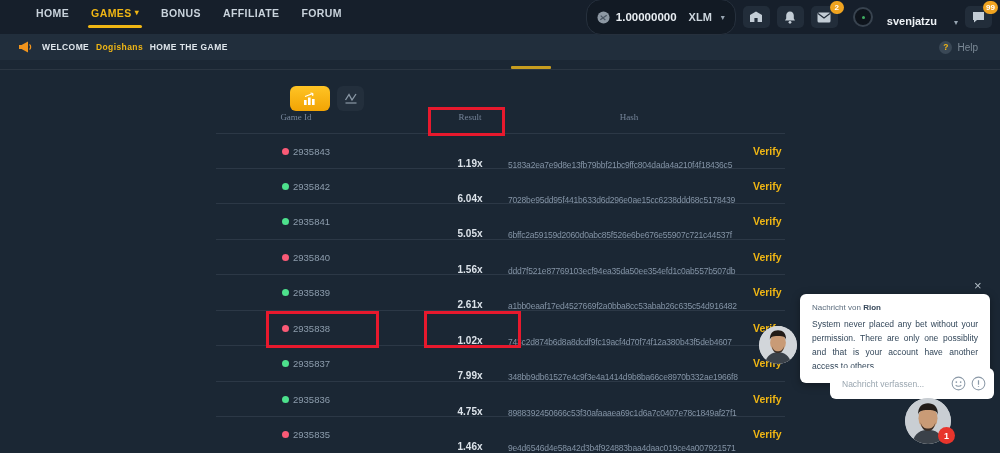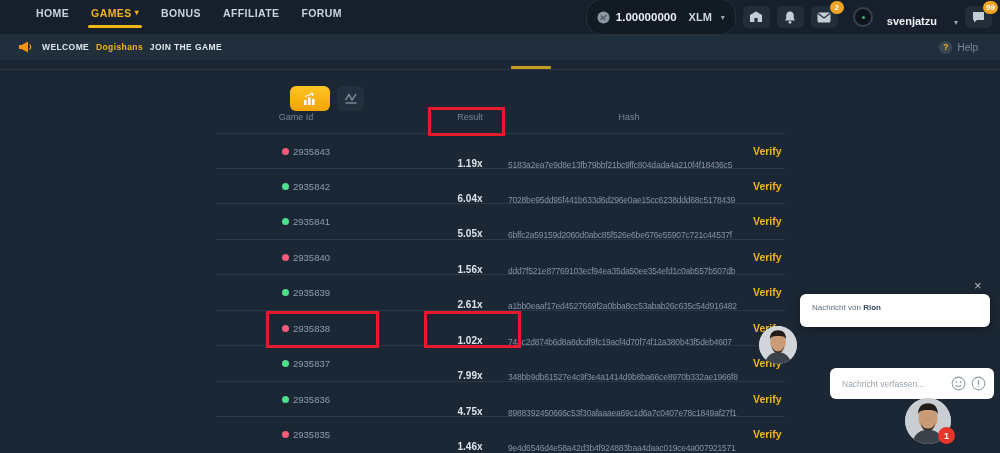--- a/index.html
+++ b/index.html
@@ -41,21 +41,21 @@
   .tabstrip { position:absolute; top:60px; left:0; width:100%; height:10px; border-bottom:1px solid rgba(255,255,255,.07); }
   .tab-indicator { position:absolute; left:511px; top:6px; width:40px; height:3px; background:#c79d1f; border-radius:1px; }
 
   
   .toggles { position:absolute; left:290px; top:86px; display:flex; gap:7px; }
   .tgl { height:25px; border-radius:6px; display:flex; align-items:center; justify-content:center; cursor:pointer; }
   .tgl.active { width:40px; background:linear-gradient(180deg,#ffc425,#f2a404); }
   .tgl.idle { width:27px; background:#232f3c; }
 
   
-  .tbl-head { position:absolute; left:216px; top:112px; width:569px; height:21px; }
+  .tbl-head { position:absolute; left:216px; top:112px; width:569px; height:21px;font-family:Liberation Serif, serif; }
   .tbl-head span { position:absolute; font-size:9px; color:#76859a; }
   .th-id { left:40px; width:80px; text-align:center; }
   .th-result { left:204px; width:100px; text-align:center; }
   .th-hash { left:292px; width:242px; text-align:center; }
   .tbl-body { position:absolute; left:216px; top:133px; width:569px; }
   .row { position:relative; height:35.5px; border-bottom:1px solid rgba(150,165,182,.14); }
   .tbl-body .row:first-child { border-top:1px solid rgba(150,165,182,.14); }
   .tbl-body .row:last-child { border-bottom:none; }
   .dot { position:absolute; left:66px; top:14px; width:7px; height:7px; border-radius:50%; }
   .dot-red { background:#fa5a76; } .dot-green { background:#4de18c; }
@@ -173,21 +173,21 @@
     <div class="announce-left">
       <span>
         <svg width="14" height="12" viewBox="0 0 14 12">
           <path d="M10 0.5 L10 11.5 L3.5 8 L1 8 L1 4 L3.5 4 Z" fill="#f0941d"></path>
           <path d="M11.5 3.5 C13 4.5 13 7.5 11.5 8.5" stroke="#f0941d" stroke-width="1.3" fill="none"></path>
         </svg>
       </span>
       <span>
         <span class="w-white">WELCOME</span>
         <span class="w-yellow">Dogishans</span>
-        <span class="w-white">JOIN THE GAME</span>
+        <span class="w-white">HOME THE GAME</span>
       </span>
     </div>
     <div class="announce-right">
       <span class="help-circle">?</span>
       <span class="help-label">Help</span>
     </div>
   </div>
 
   <div class="tabstrip">
     <div class="tab-indicator"></div>
@@ -299,20 +299,21 @@
       <ellipse cx="20" cy="17.5" rx="8.3" ry="10" fill="#c99b76"></ellipse>
       <path d="M11.5 15 C11 7.5 15 4.5 20 4.5 C25 4.5 29 7.5 28.5 15 C28.5 12 26 10.5 20 10.5 C14 10.5 11.5 12 11.5 15 Z" fill="#221c18"></path>
       <path d="M13.5 21 C14.5 27 17 28.5 20 28.5 C23 28.5 25.5 27 26.5 21 C25 25.5 23 26.5 20 26.5 C17 26.5 15 25.5 13.5 21 Z" fill="#3a2e26"></path>
     </svg>
   </div>
 
   <div class="msg-card">
     <div class="msg-title">
       <span>Nachricht von </span><span class="msg-sender">Rion</span>
     </div>
+    <div class="msg-body">System never placed any bet without your permission. There are only one possiblity and that is your account have another access to others.</div>
   </div>
 
   <div class="chat-input-bar">
     <input class="chat-input" type="text" placeholder="Nachricht verfassen..." style="">
     <div class="ci-icons">
       <span>
         <svg width="15" height="15" viewBox="0 0 16 16">
           <circle cx="8" cy="8" r="6.8" fill="none" stroke="#8b99a7" stroke-width="1.1"></circle>
           <circle cx="5.7" cy="6.5" r="0.9" fill="#8b99a7"></circle>
           <circle cx="10.3" cy="6.5" r="0.9" fill="#8b99a7"></circle>

